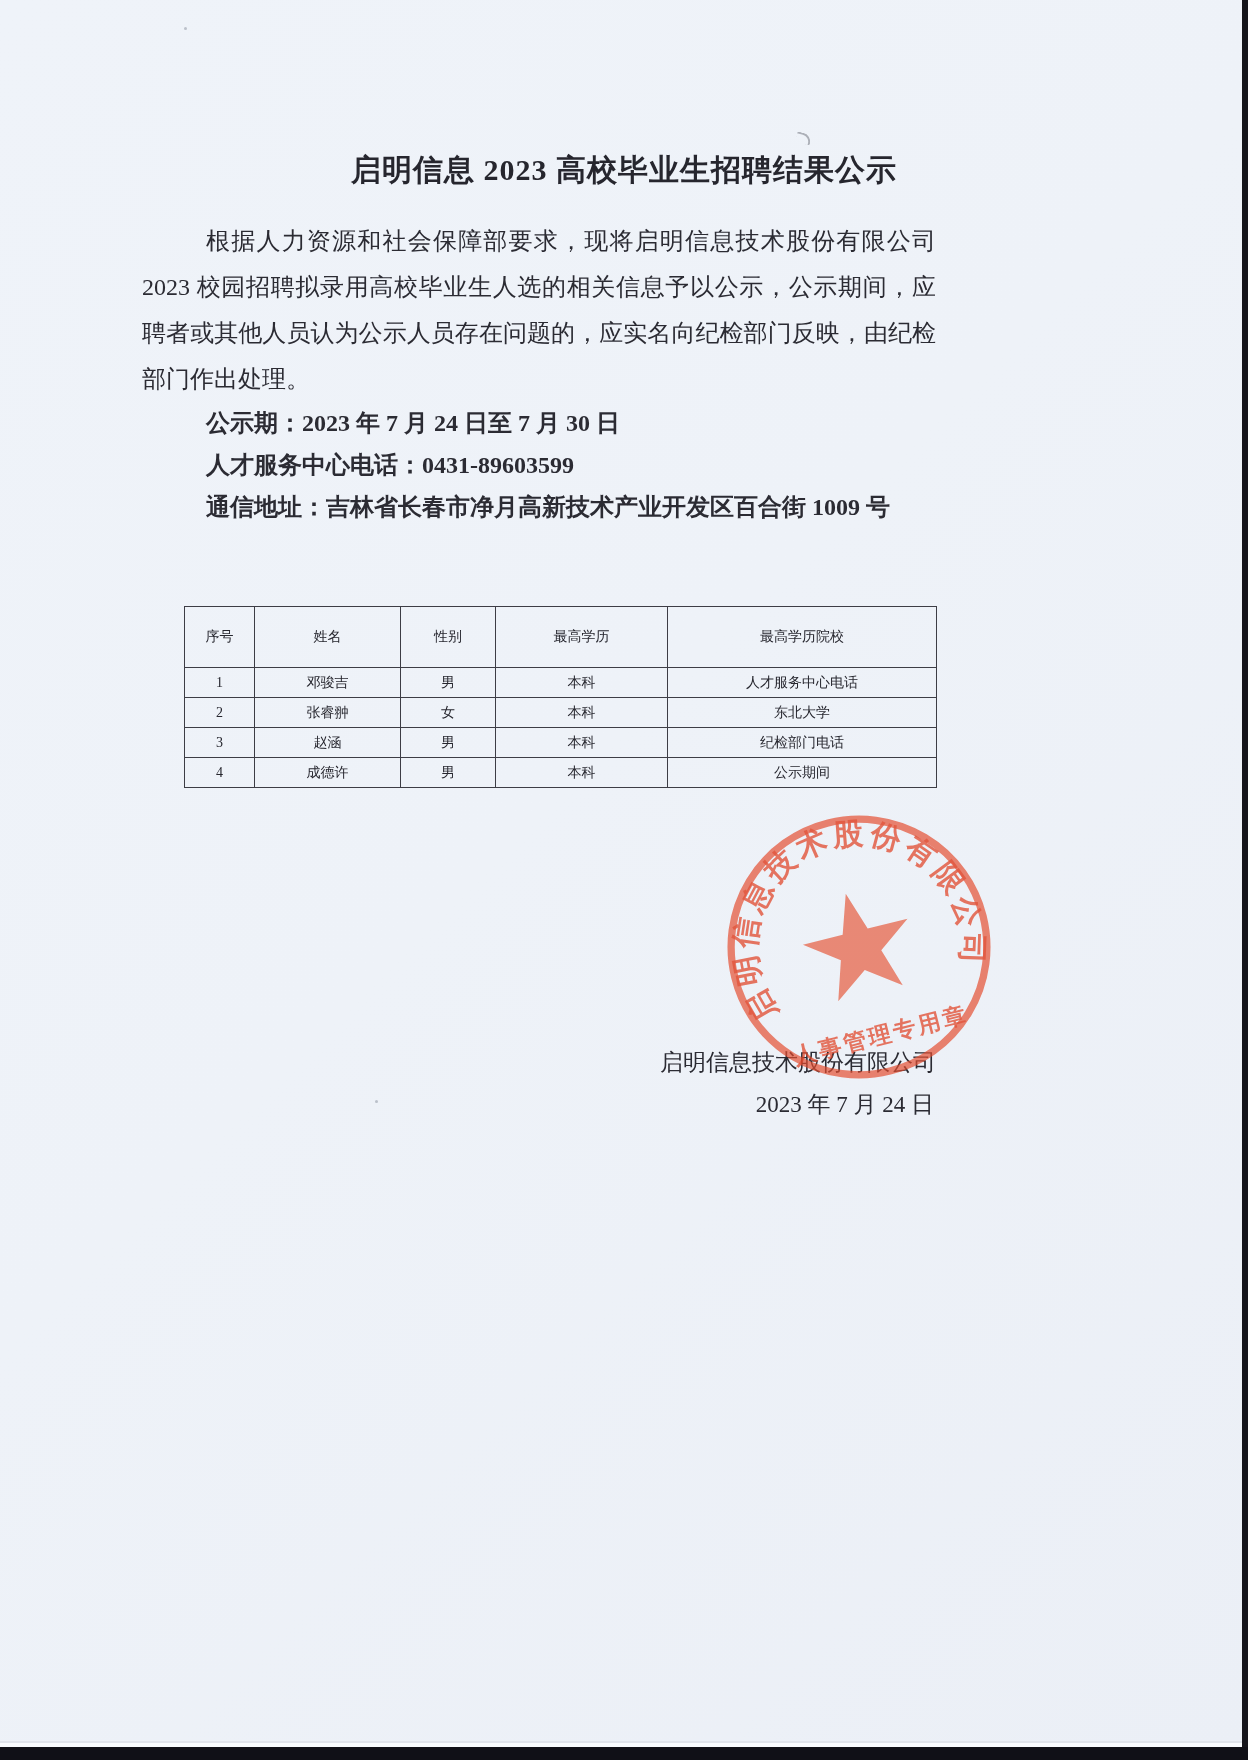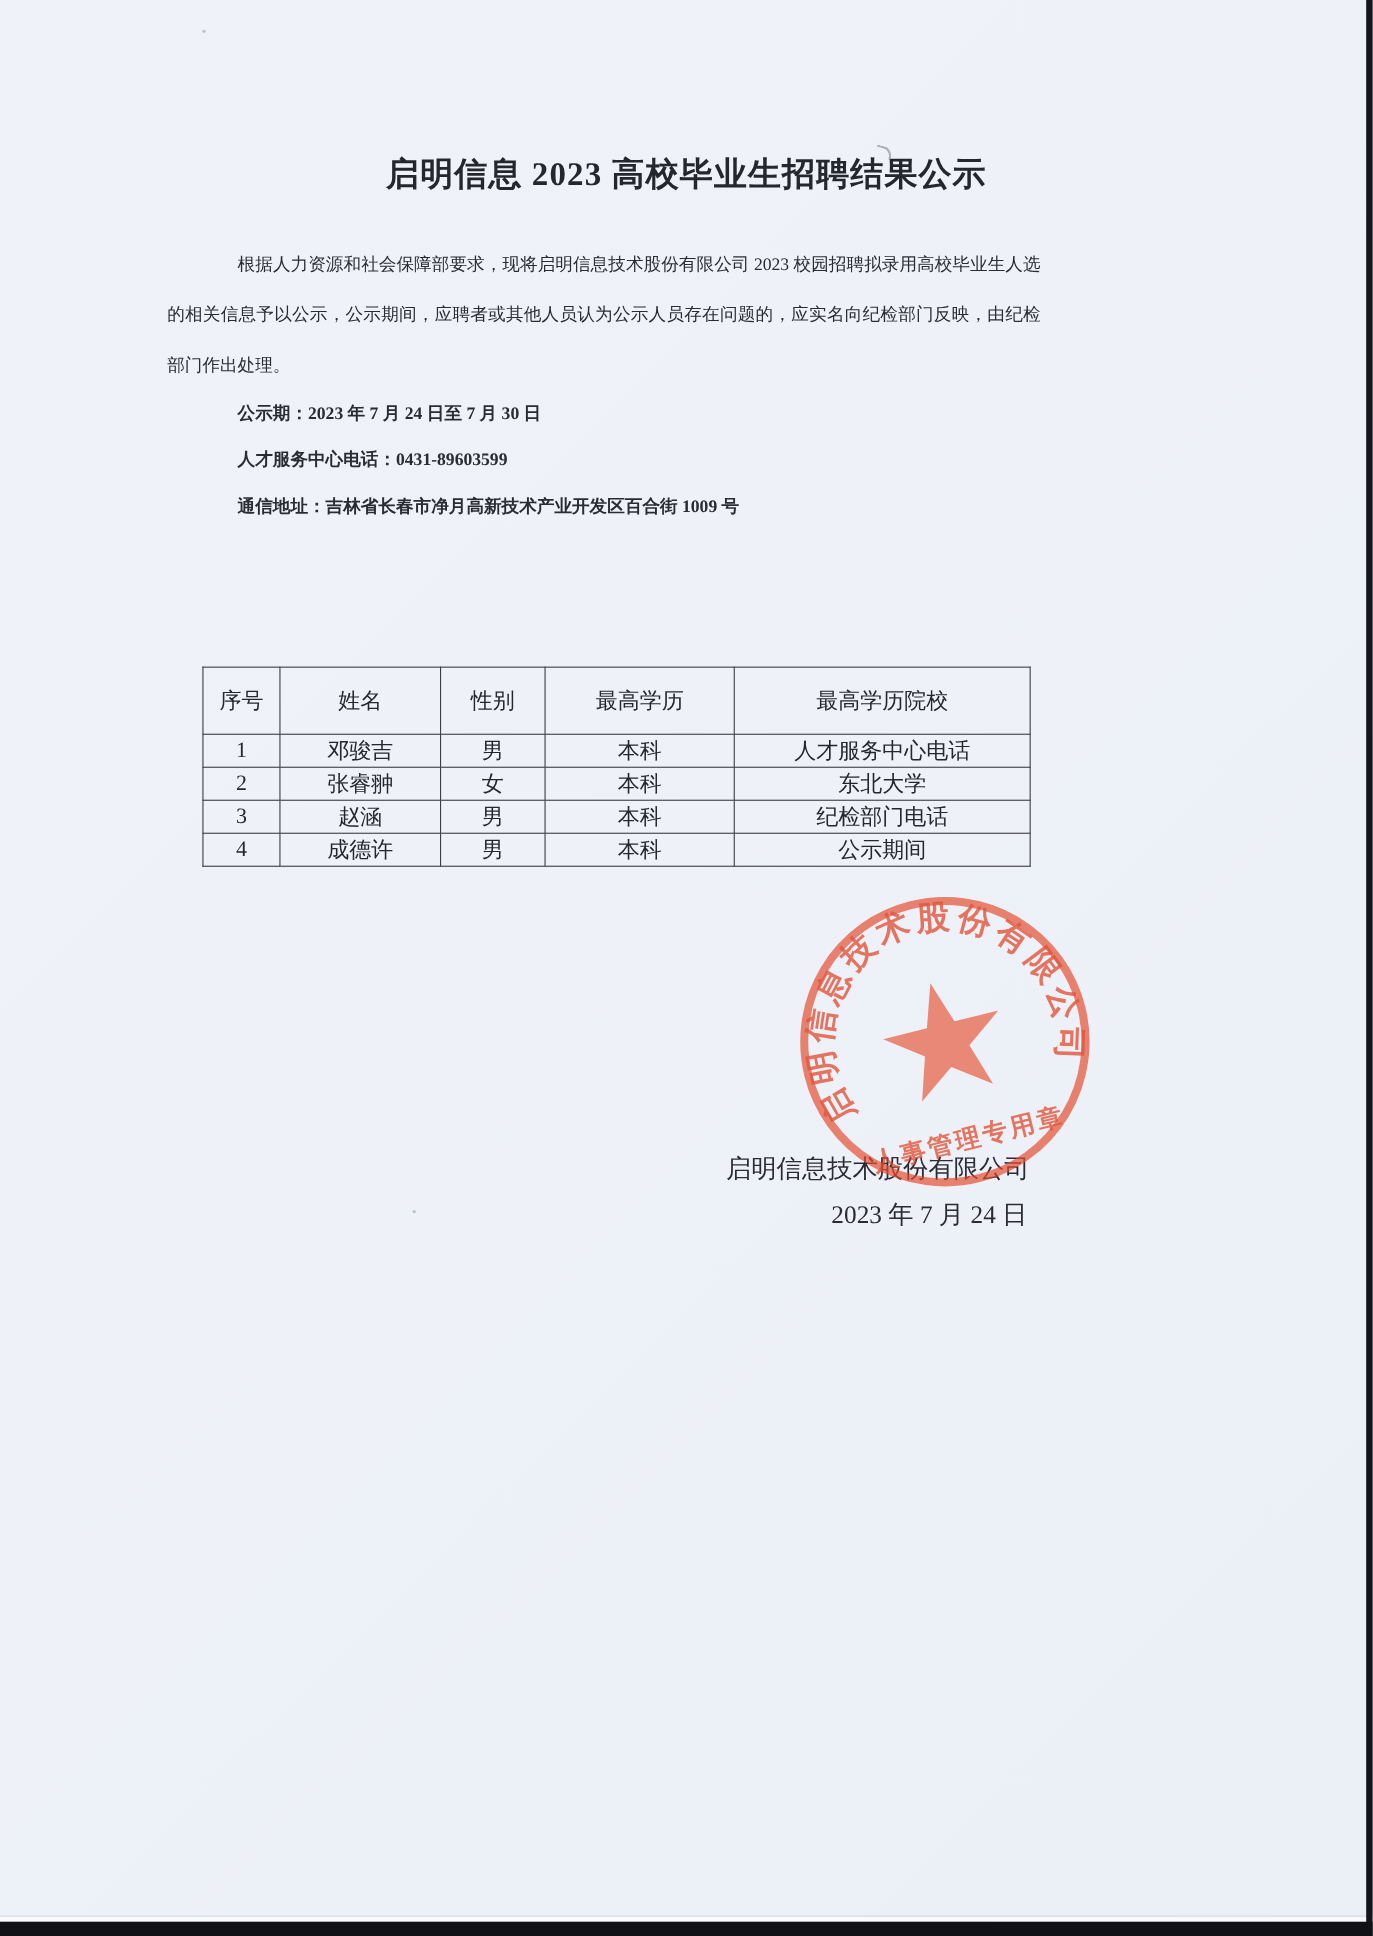--- a/index.html
+++ b/index.html
@@ -6,34 +6,34 @@
   .paper {
     position:relative;
     width:1248px; height:1760px;
     margin:0 auto;
     background:linear-gradient(135deg,#eff3f9 0%, #eef2f8 45%, #ebeff6 100%);
     overflow:hidden;
     font-family:"Liberation Serif","DejaVu Serif",serif;
     color:#2b2b33;
   }
   .title {
-    position:absolute; top:138px; left:0; right:0;
+    position:absolute; top:150px; left:0; right:0;
     margin:0; text-align:center;
     font-size:30px; font-weight:bold; letter-spacing:1px; color:#26262e;
   }
   .body-block {
-    position:absolute; left:152px; top:218px; width:794px;
-    font-size:16px;
+    position:absolute; left:142px; top:218px; width:794px;
+    font-size:24px;
   }
   .para { margin:0; text-indent:64px; line-height:46px; text-align:justify; }
   .info-line { line-height:42px; padding-left:64px; white-space:nowrap;font-weight:bold; }
   table.roster {
     position:absolute; left:184px; top:606px; width:752px;
     border-collapse:collapse; table-layout:fixed;
-    font-size:20px; color:#26262e;
+    font-size:14px; color:#26262e;
   }
   table.roster th, table.roster td {
     border:1.6px solid #3d3d45; text-align:center; padding:0;
     font-weight:normal; overflow:hidden; white-space:nowrap;
   }
   table.roster thead th { height:60px; }
   table.roster tbody td { height:29px; }
   .signature {
     position:absolute; left:646px; top:1042px; width:290px;
     text-align:right; font-size:23px; line-height:42px; white-space:nowrap;

